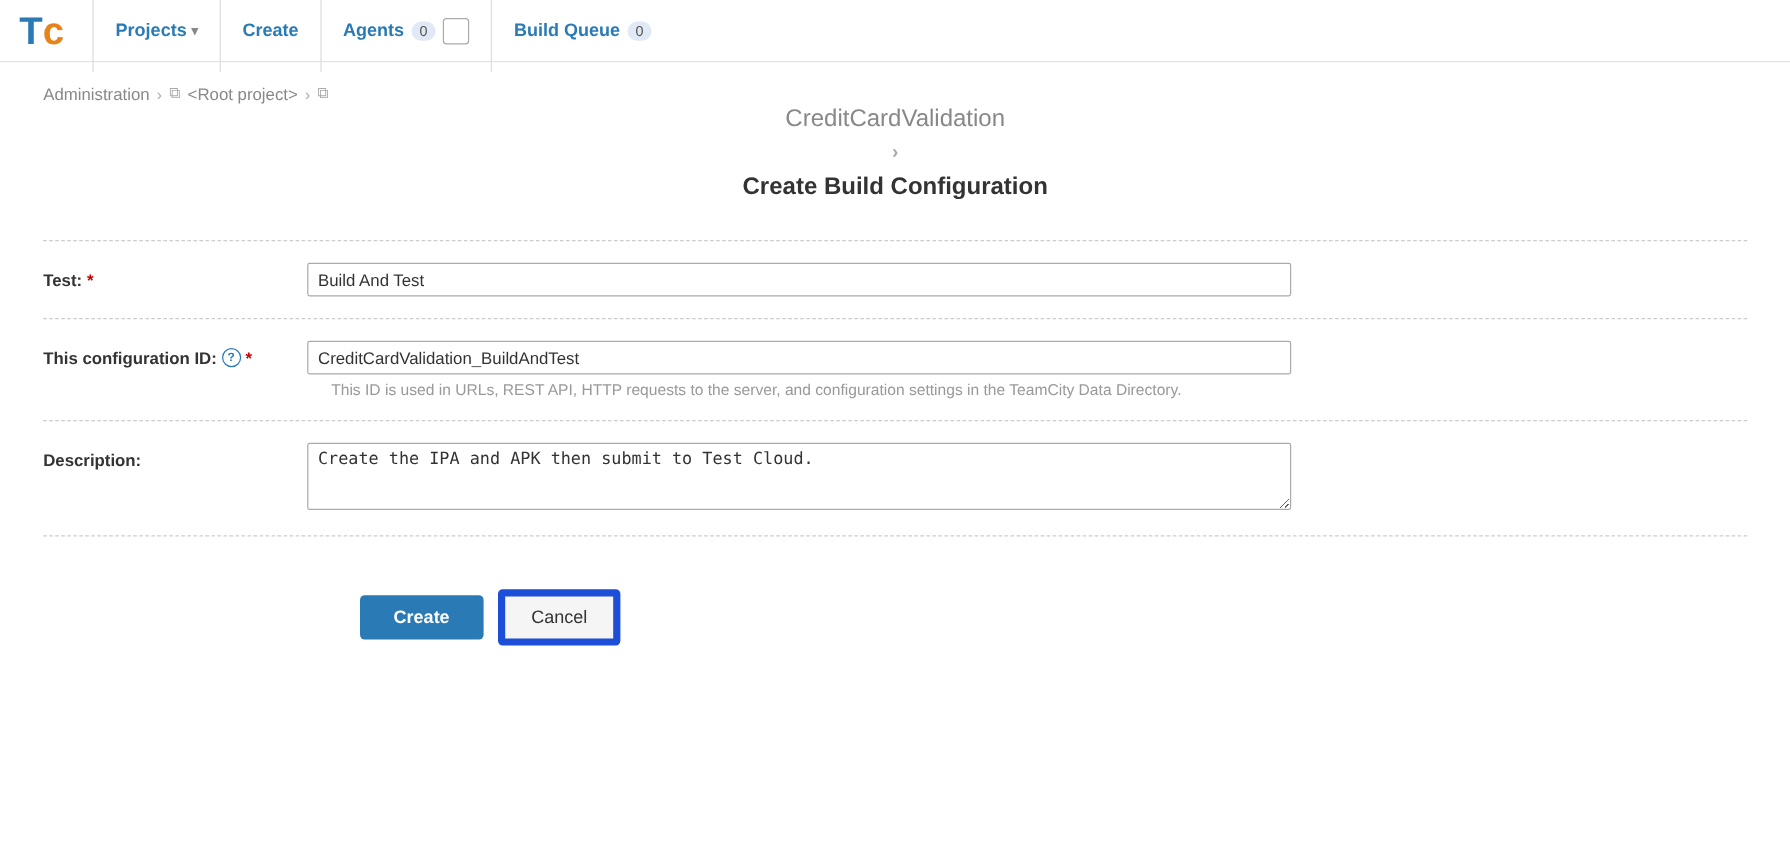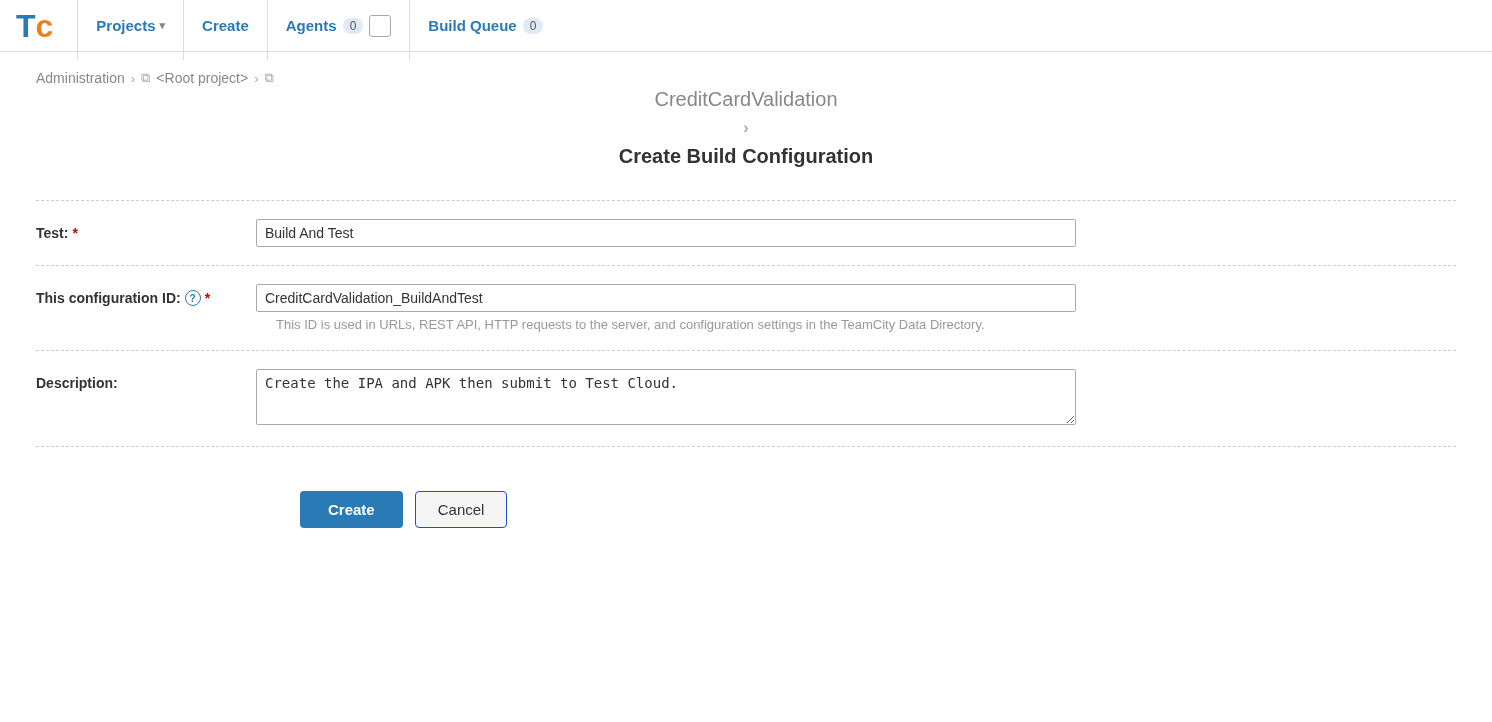--- a/index.html
+++ b/index.html
@@ -204,21 +204,21 @@
       border: none;
       border-radius: 4px;
       padding: 10px 28px;
       font-size: 15px;
       font-weight: bold;
       cursor: pointer;
     }
     .btn-cancel {
       background: #f5f5f5;
       color: #333;
-      border: 1px solid #1d4ed8;
+      border: 6px solid #1d4ed8;
       border-radius: 4px;
       padding: 9px 22px;
       font-size: 15px;
       cursor: pointer;
     }
   </style>
 </head>
 <body>
 
 <nav>

